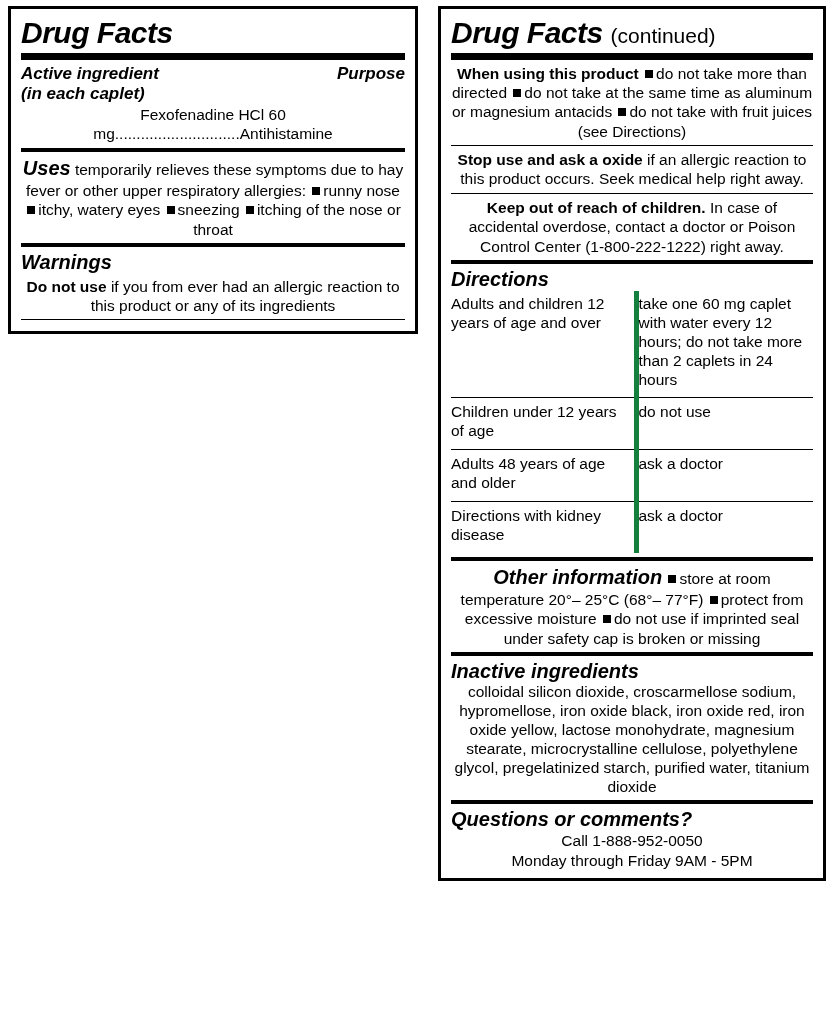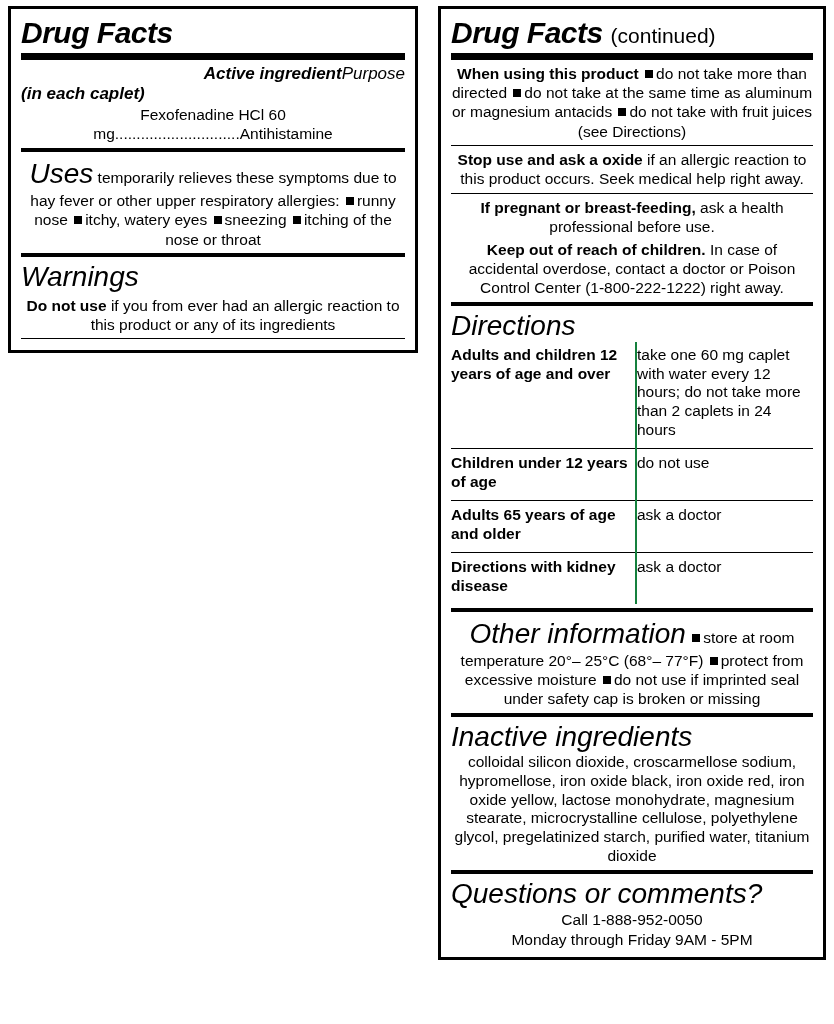--- a/index.html
+++ b/index.html
@@ -59,45 +59,45 @@
   .rule-thin {
     border-top: 1.5px solid #000;
     margin: 4px 0 4px 0;
   }
   .rule-hair {
     border-top: 1px solid #000;
     margin: 3px 0 3px 0;
   }
   .row-split {
     display: flex;
-    justify-content: flex-end;
+    justify-content: space-between;
     align-items: baseline;
   }
   .ai-head {
     font-size: 17px;
     font-weight: bold;
     font-style: italic;
     line-height: 1.15;
   }
   .purpose-head {
     font-size: 17px;
-    font-weight: normal;
+    font-weight: bold;
     font-style: italic;
   }
   .body-txt {
     font-size: 15.5px;
     line-height: 1.25;
     text-align: center;
   }
   .bold-lead {
     font-weight: bold;
   }
   .sect-head-italic {
-    font-size: 28px;
-    font-weight: normal;
+    font-size: 20px;
+    font-weight: bold;
     font-style: italic;
   }
   .dots { letter-spacing: 0px; }
   .sq {
     display: inline-block;
     width: 8px; height: 8px;
     background: #000;
     margin: 0 3px 0 2px;
     vertical-align: 1px;
   }
@@ -111,22 +111,22 @@
     vertical-align: top;
     padding: 4px 4px 8px 0;
     line-height: 1.22;
   }
   .dir-table tr + tr td {
     border-top: 1px solid #000;
     padding-top: 5px;
   }
   .dir-col-a {
     width: 185px;
-    font-weight: bold;
-    border-right: 2px solid #15803d;
+    font-weight: normal;
+    border-right: 5px solid #15803d;
     padding-right: 8px;
   }
   .dir-col-b {
     padding-left: 10px;
   }
   .tight { line-height: 1.22; }
   .mt2 { margin-top: 2px; }
   .block { margin: 3px 0; }
 </style>
 </head>
@@ -186,24 +186,20 @@
 
     <div class="rule-thin"></div>
 
     <div class="body-txt">
       <span class="bold-lead">Stop use and ask a oxide</span>
       <span>if an allergic reaction to this product occurs. Seek medical help right away.</span>
     </div>
 
     <div class="rule-thin"></div>
 
-    <div class="body-txt">
-      <span class="bold-lead">If pregnant or breast-feeding,</span>
-      <span>ask a health professional before use.</span>
-    </div>
 
     <div class="body-txt block">
       <span class="bold-lead">Keep out of reach of children.</span>
       <span>In case of accidental overdose, contact a doctor or Poison Control Center (1-800-222-1222) right away.</span>
     </div>
 
     <div class="rule-med"></div>
 
     <div>
       <div class="sect-head-italic">Directions</div>
@@ -211,21 +207,21 @@
         <tbody>
           <tr>
             <td class="dir-col-a">Adults and children 12 years of age and over</td>
             <td class="dir-col-b">take one 60 mg caplet with water every 12 hours; do not take more than 2 caplets in 24 hours</td>
           </tr>
           <tr>
             <td class="dir-col-a">Children under 12 years of age</td>
             <td class="dir-col-b">do not use</td>
           </tr>
           <tr>
-            <td class="dir-col-a">Adults 65 years of age and older</td>
+            <td class="dir-col-a">Adults 48 years of age and older</td>
             <td class="dir-col-b">ask a doctor</td>
           </tr>
           <tr>
             <td class="dir-col-a">Directions with kidney disease</td>
             <td class="dir-col-b">ask a doctor</td>
           </tr>
         </tbody>
       </table>
     </div>
 

